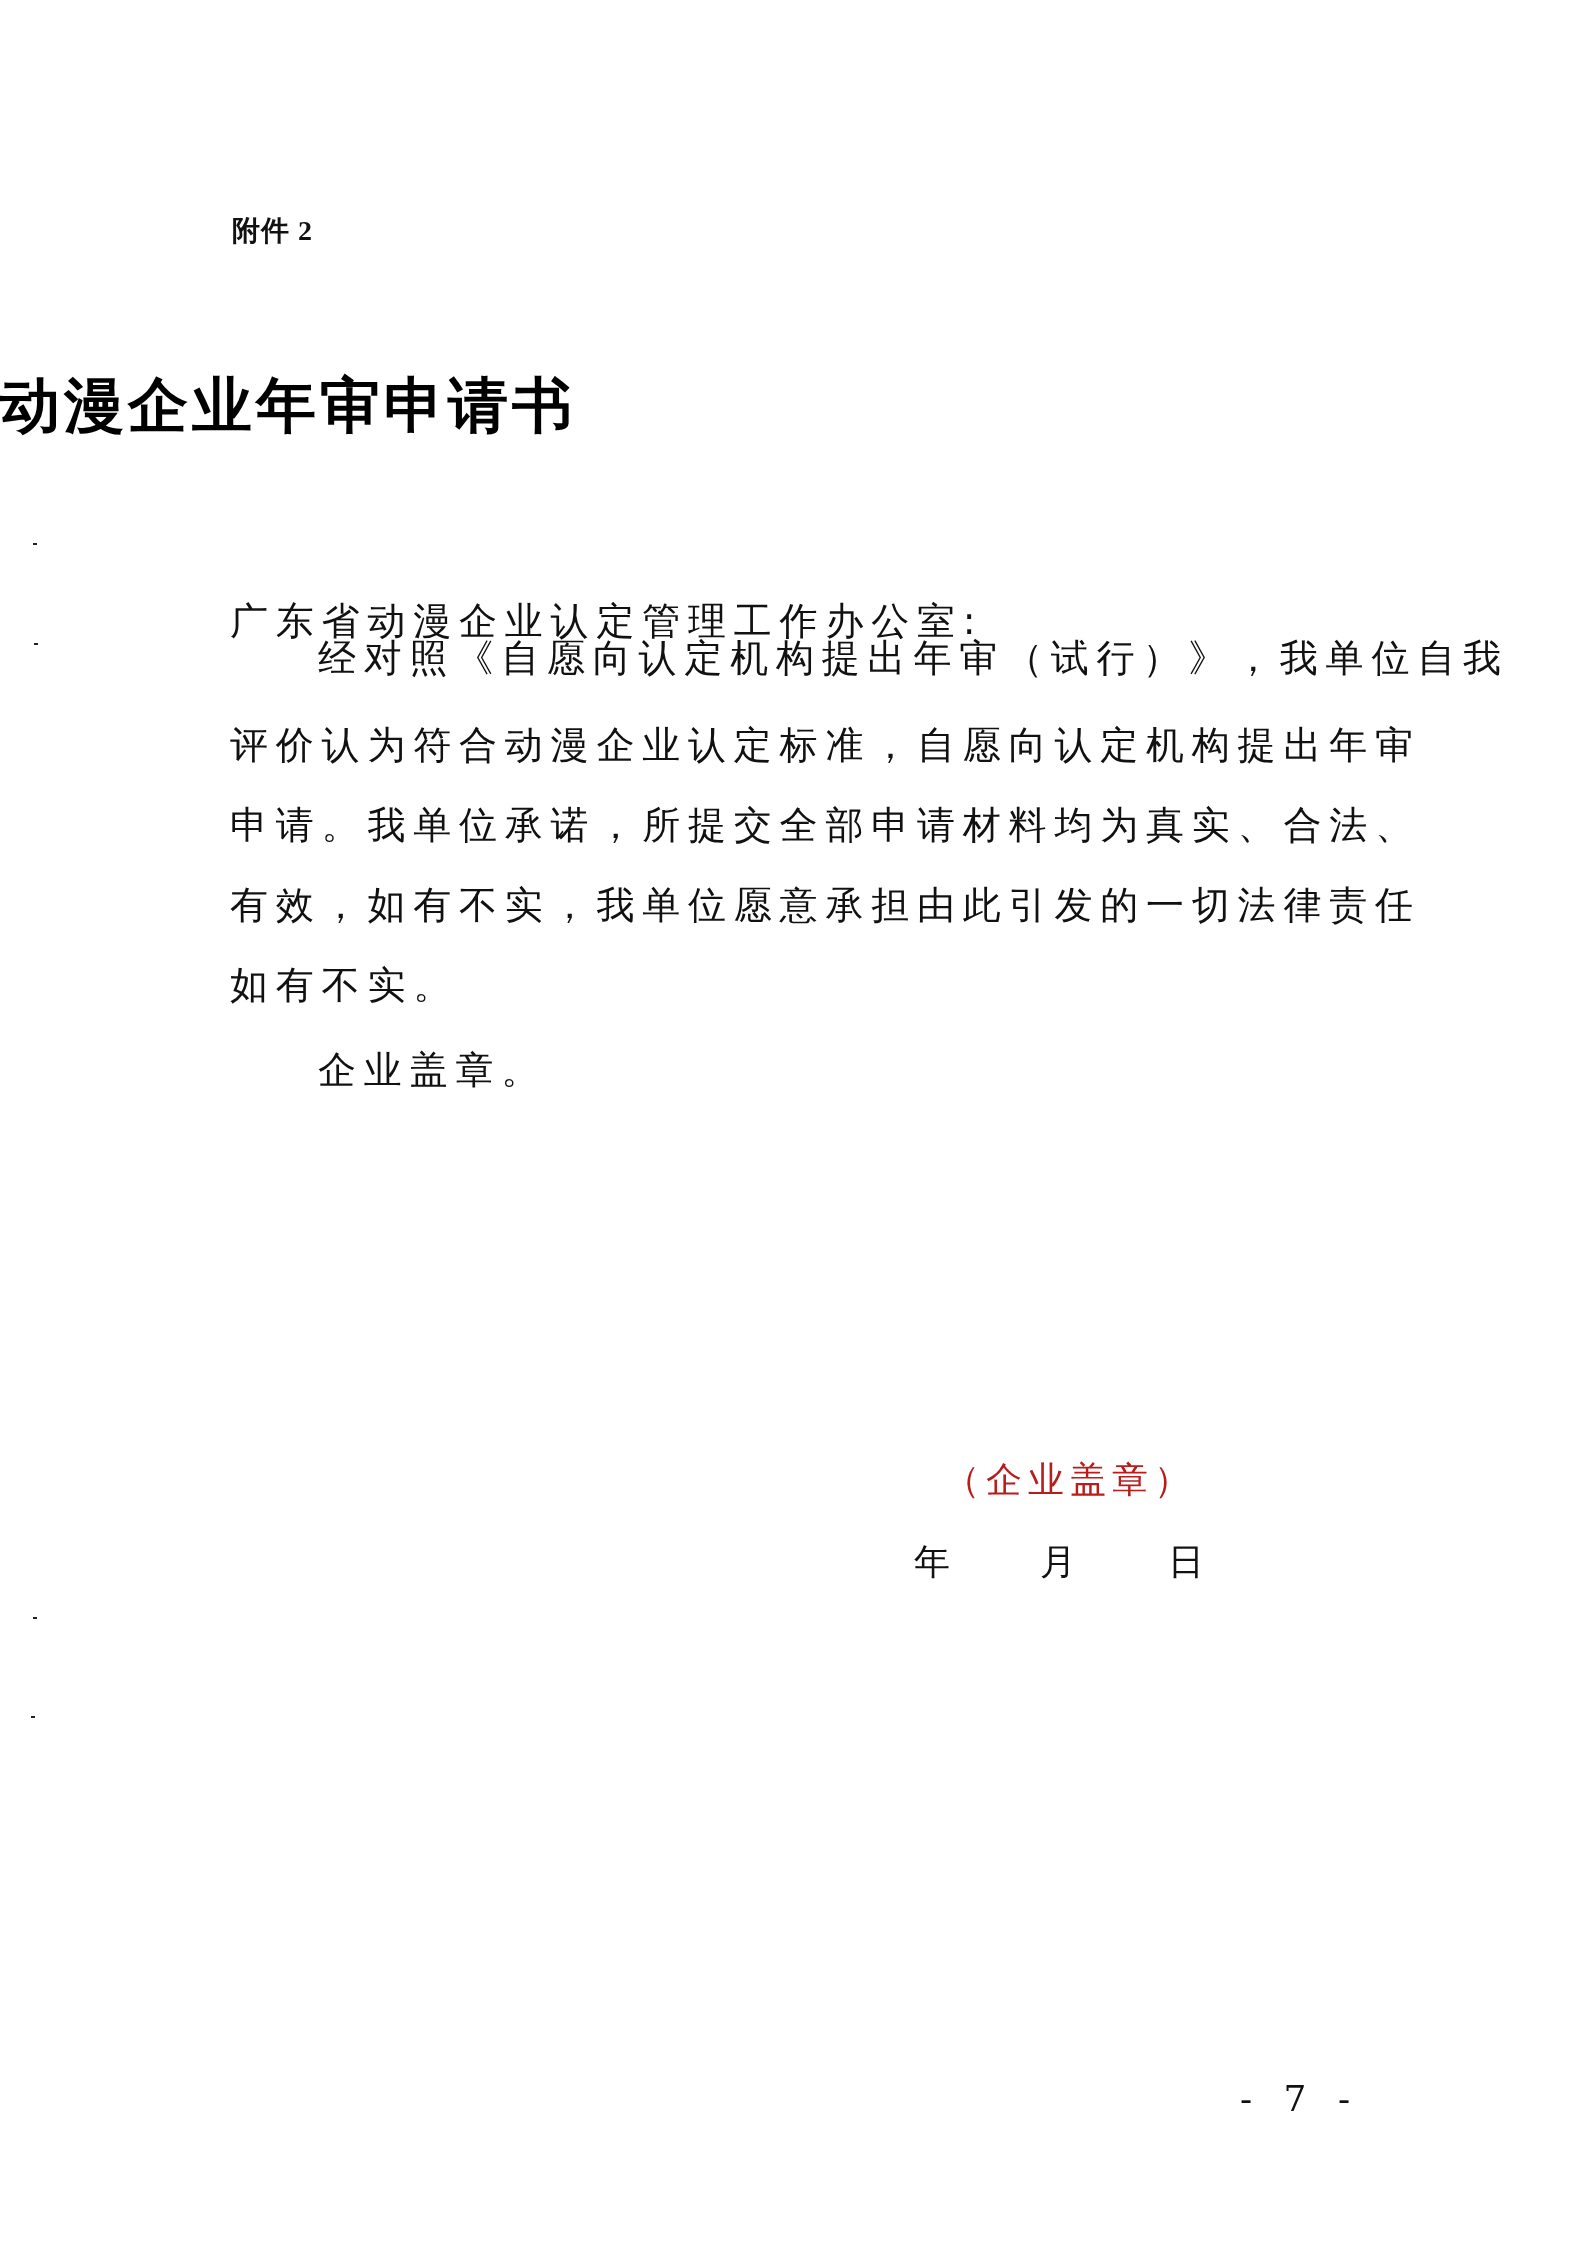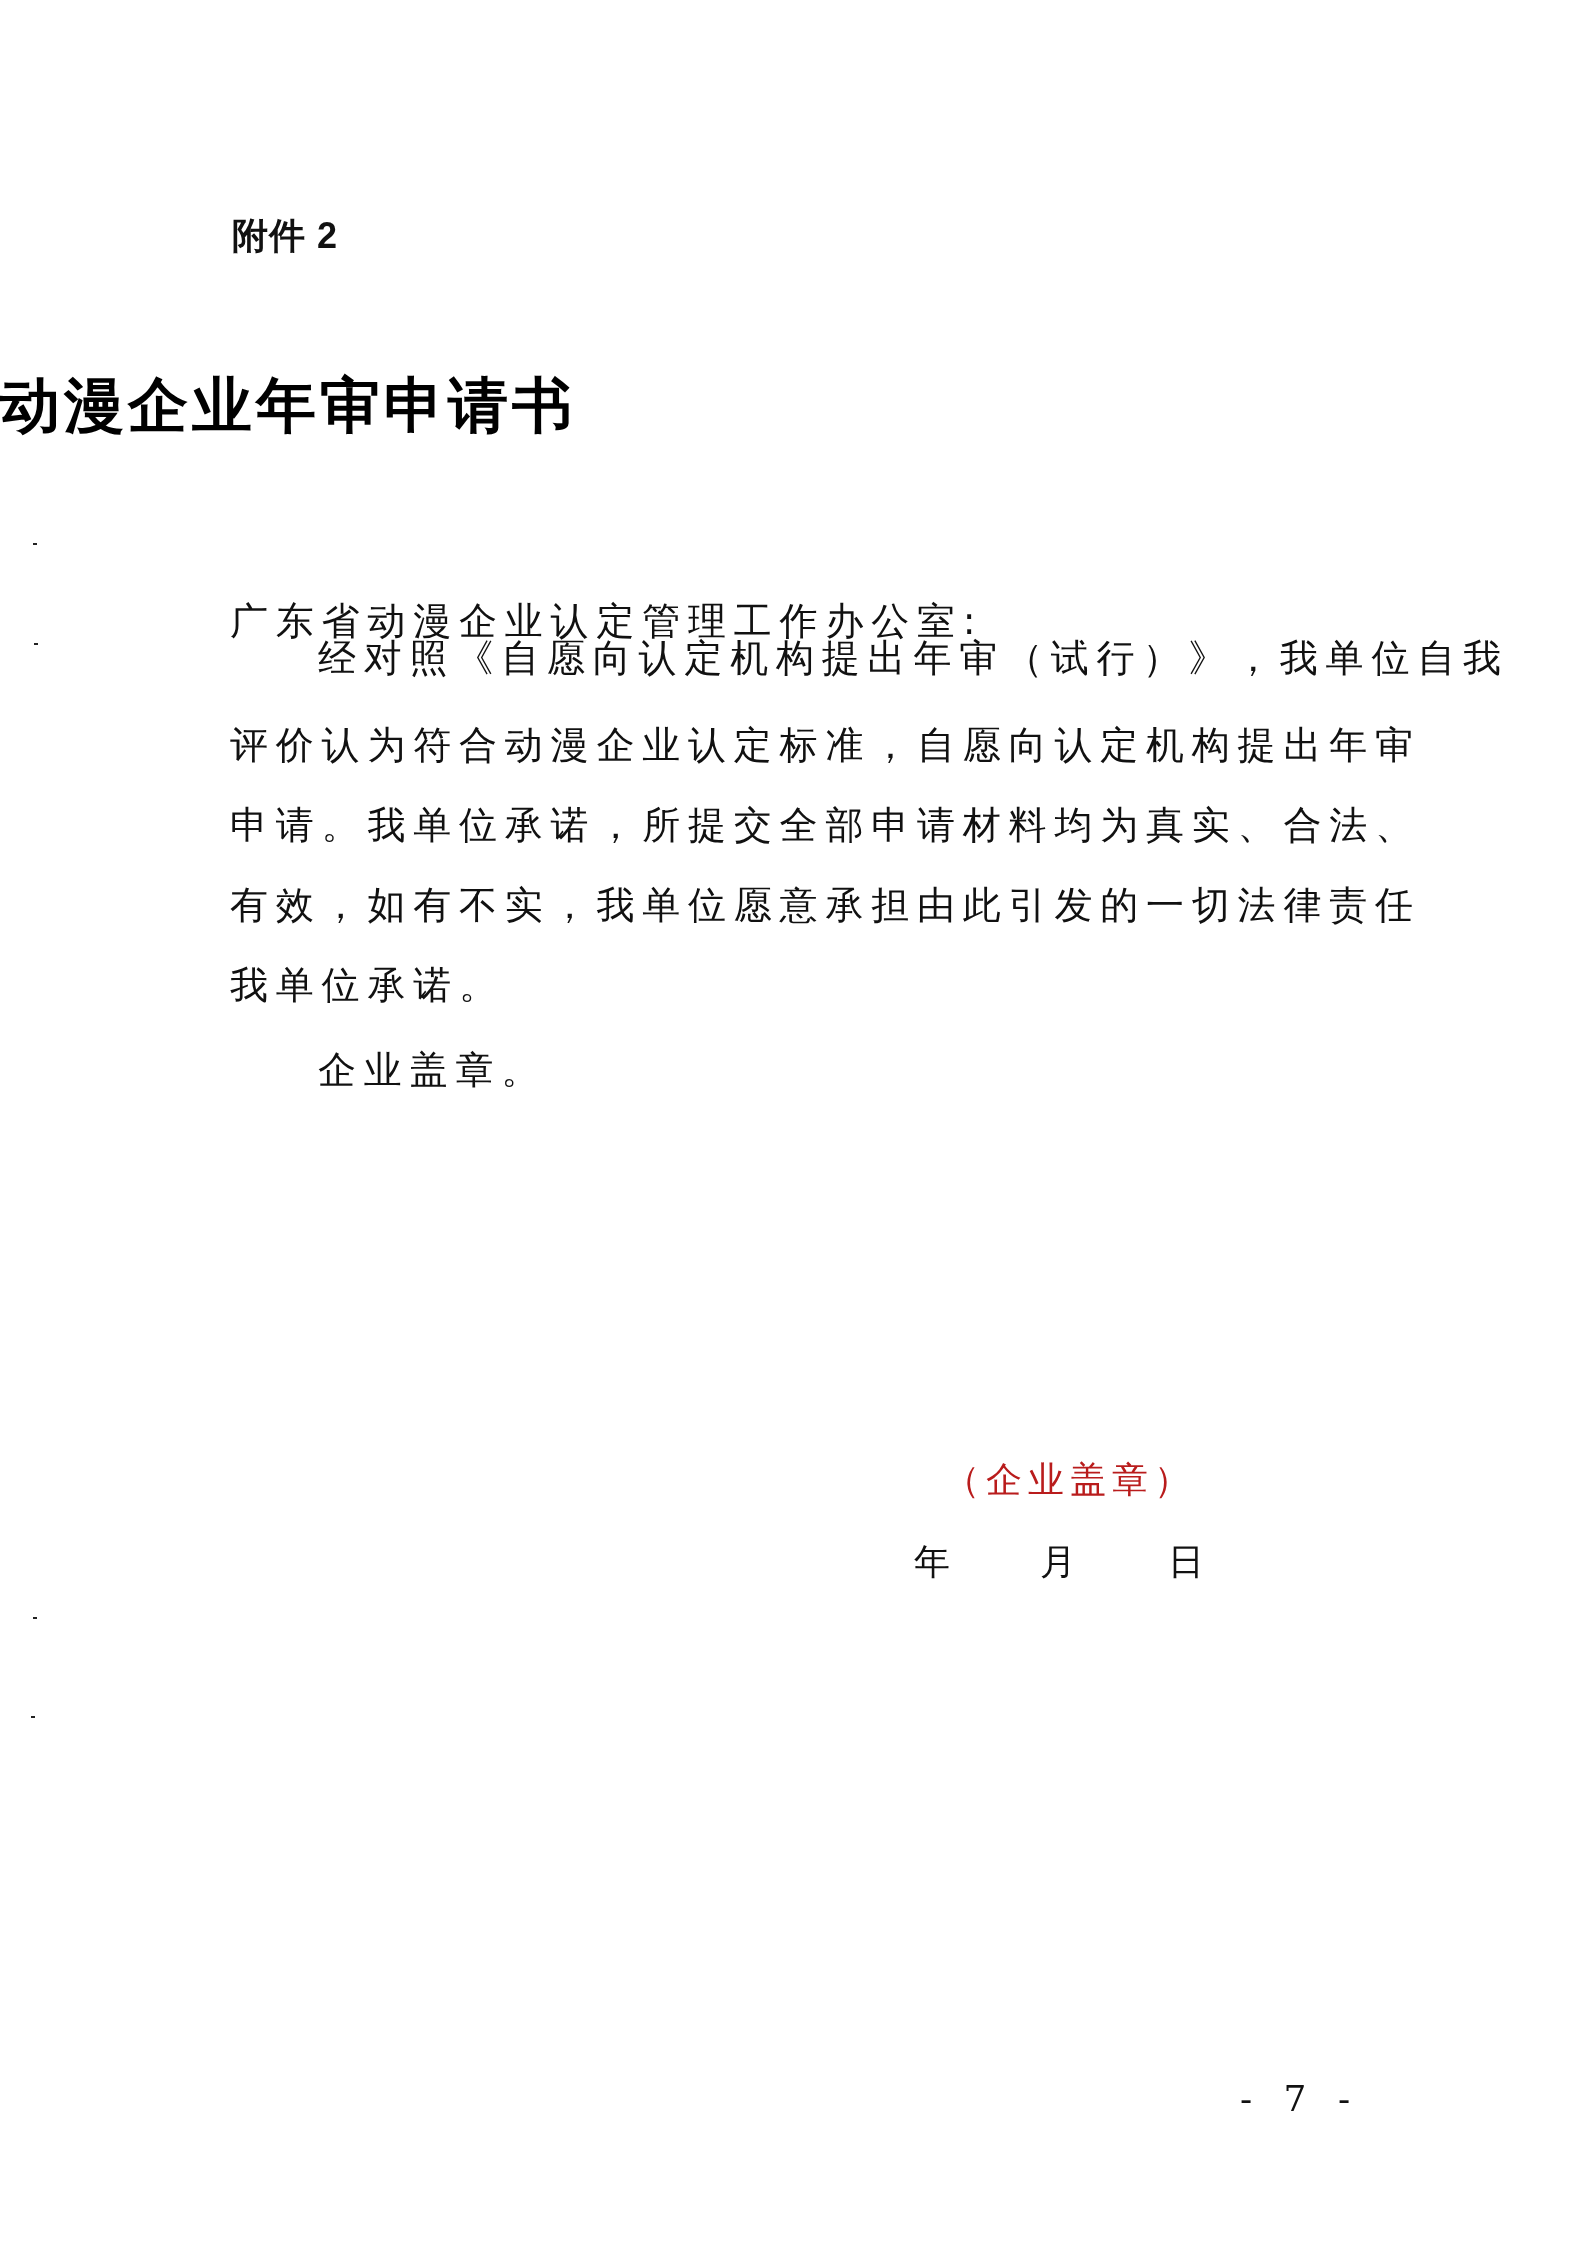--- a/index.html
+++ b/index.html
@@ -1,20 +1,20 @@
 <!DOCTYPE html>
 <html><head>
 <meta charset="utf-8">
 <style>
   html, body { margin: 0; padding: 0; background: #ffffff; }
   body { width: 1577px; height: 2241px; position: relative; overflow: hidden;
          font-family: "DejaVu Serif", "Liberation Serif", serif; color: #111; }
   .abs { position: absolute; white-space: nowrap; }
-  .attach { left: 232px; top: 212px; font-family: Liberation Sans, sans-serif;
-            font-weight: bold; font-size: 36px; letter-spacing: 1px; }
+  .attach { left: 232px; top: 212px; font-family: Liberation Serif, serif;
+            font-weight: bold; font-size: 28px; letter-spacing: 1px; }
   .title { left: 0; width: 1560px; top: 366px; text-align: left;
            font-family: "DejaVu Serif", "Liberation Serif", serif; font-weight: bold;
            font-size: 60px; letter-spacing: 4px; color: #000; }
   .body-line { font-family: "DejaVu Sans", "Liberation Sans", sans-serif; font-size: 38px;
                letter-spacing: 7.8px; color: #111; }
   .sig { font-family: "DejaVu Sans", "Liberation Sans", sans-serif; font-size: 36px; color: #b91c1c; }
   .date-part { position: absolute; font-family: "DejaVu Sans", "Liberation Sans", sans-serif;
                font-size: 36px; }
   .pagenum { left: 1240px; top: 2078px; font-family: "DejaVu Serif", "Liberation Serif", serif;
              font-size: 36px; letter-spacing: 10px; }
@@ -28,21 +28,21 @@
   <div class="abs attach">附件 2</div>
 
   <div class="abs title">动漫企业年审申请书</div>
 
   <div class="abs body-line" style="left:230px; top:559px;margin-top:37px;">广东省动漫企业认定管理工作办公室:</div>
 
   <div class="abs body-line" style="left:318px; top:633px;">经对照《自愿向认定机构提出年审（试行）》，我单位自我</div>
   <div class="abs body-line" style="left:230px; top:720px;">评价认为符合动漫企业认定标准，自愿向认定机构提出年审</div>
   <div class="abs body-line" style="left:230px; top:800px;">申请。我单位承诺，所提交全部申请材料均为真实、合法、</div>
   <div class="abs body-line" style="left:230px; top:880px;">有效，如有不实，我单位愿意承担由此引发的一切法律责任</div>
-  <div class="abs body-line" style="left:230px; top:960px;">我单位承诺。</div>
+  <div class="abs body-line" style="left:230px; top:960px;">如有不实。</div>
 
   <div class="abs body-line" style="left:318px; top:1045px;">企业盖章。</div>
 
   <div class="abs sig" style="left:944px; top:1456px; letter-spacing:6px;">（企业盖章）</div>
 
   <div>
     <span class="date-part" style="left:914px; top:1538px;">年</span>
     <span class="date-part" style="left:1040px; top:1538px;">月</span>
     <span class="date-part" style="left:1168px; top:1538px;">日</span>
   </div>

